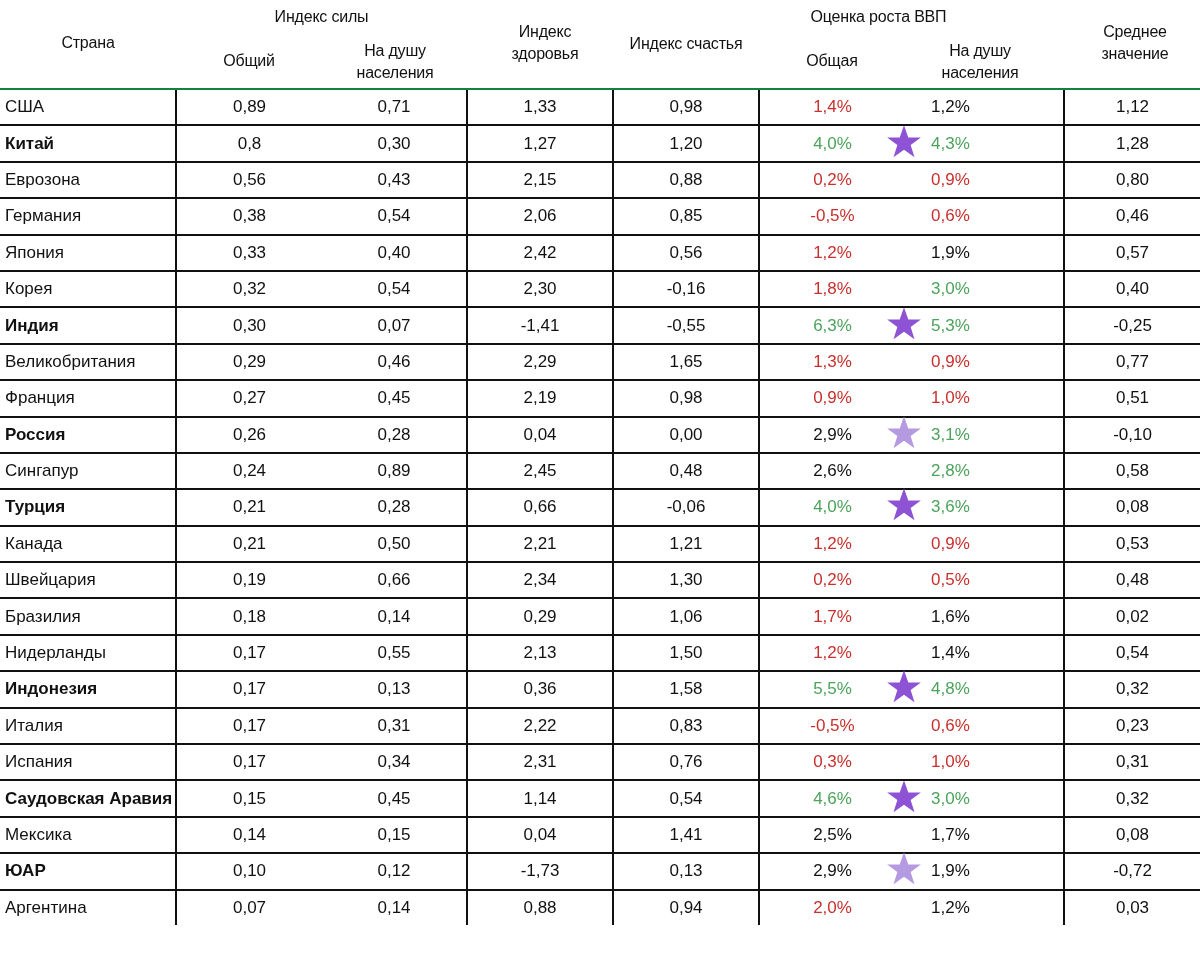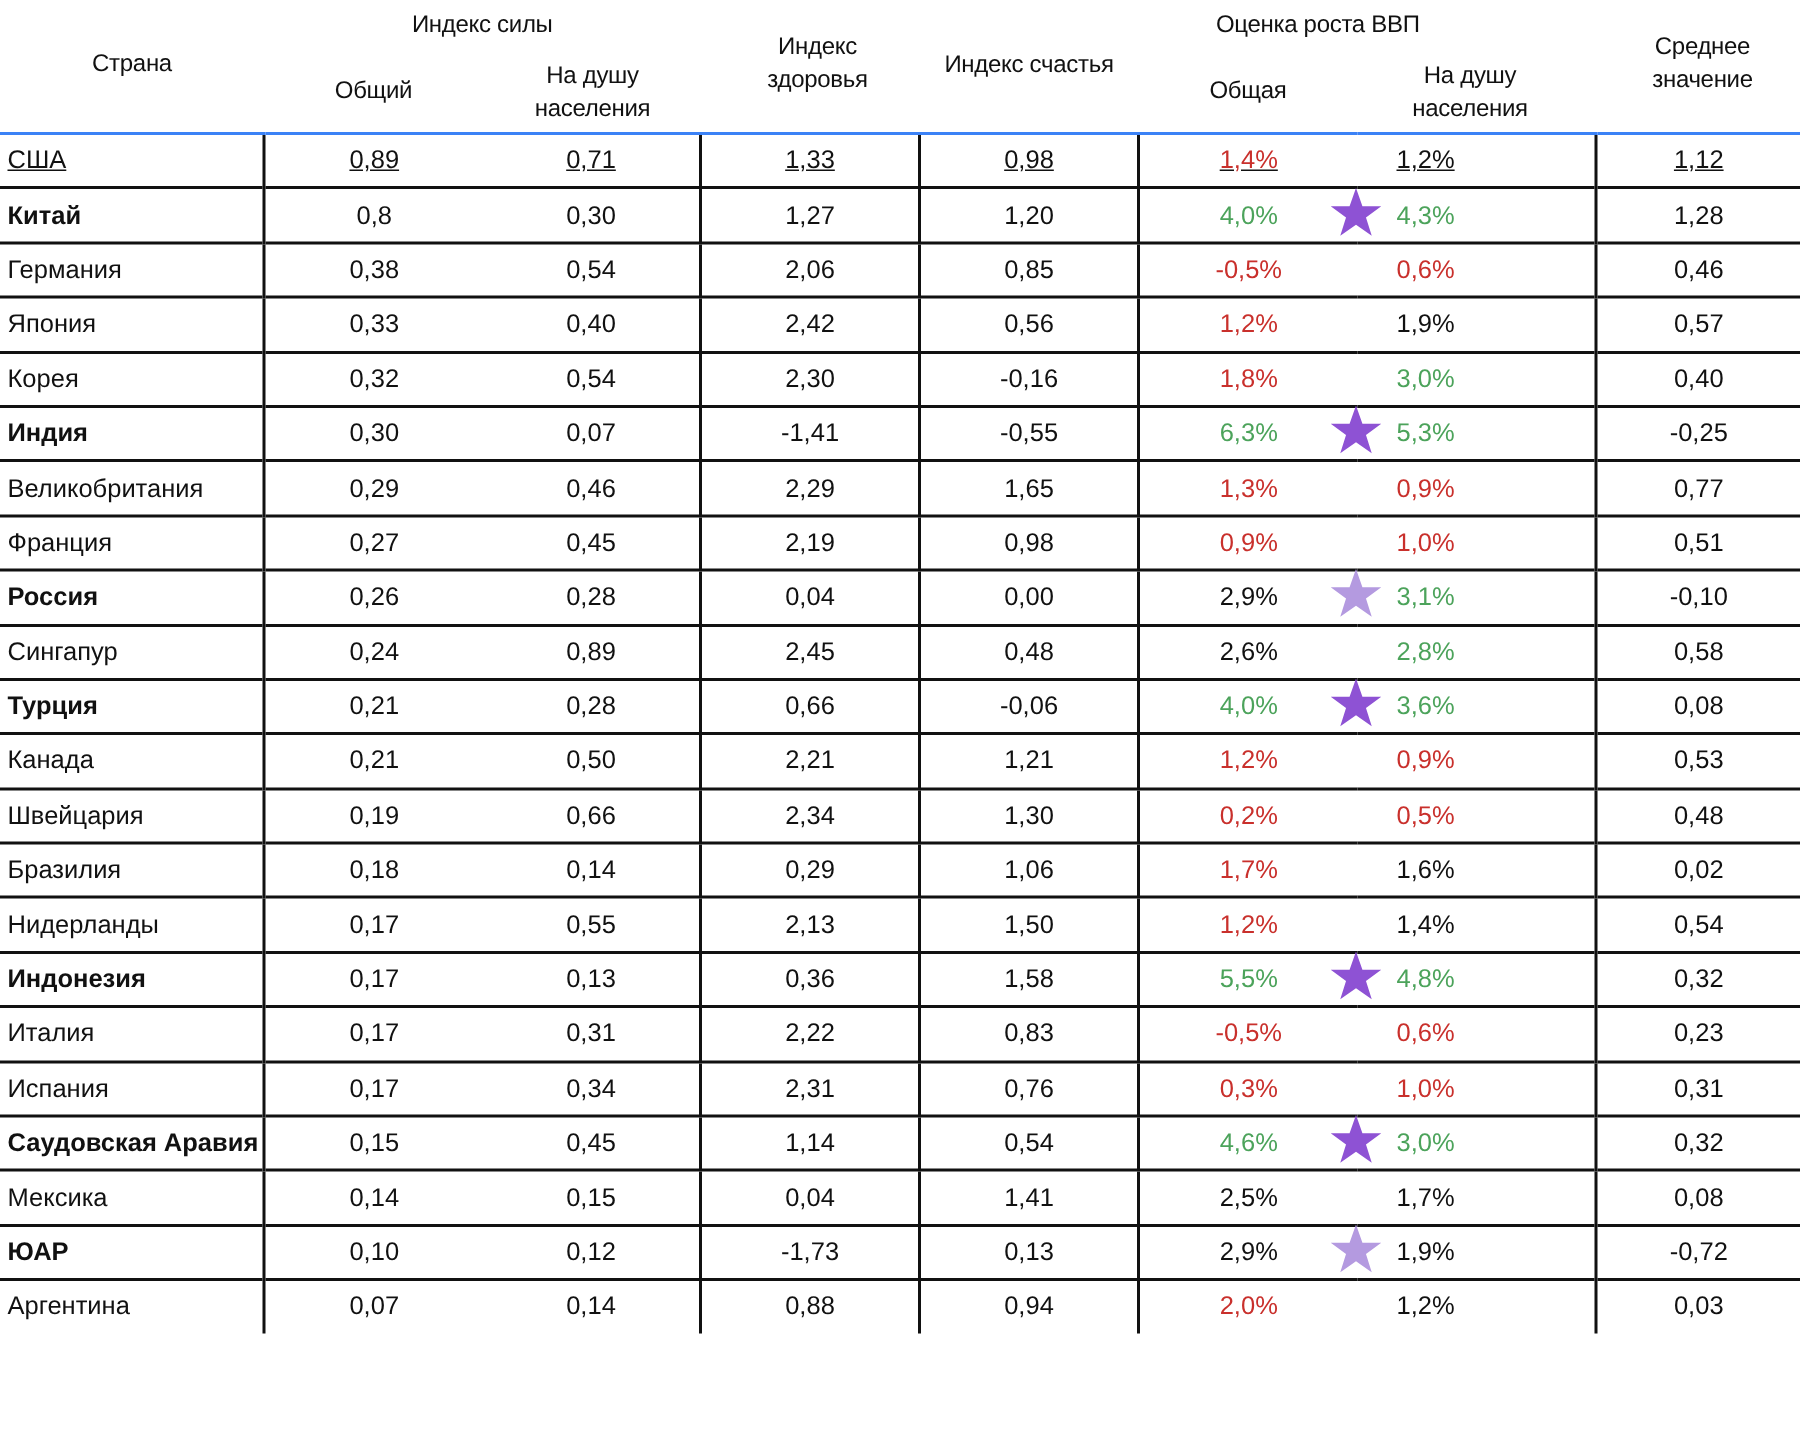--- a/index.html
+++ b/index.html
@@ -2,21 +2,21 @@
 <html><head>
 <meta charset="utf-8">
 <style>
   html, body { margin:0; padding:0; background:#ffffff; }
   body { width:1200px; height:962px; overflow:hidden; position:relative;
          font-family:"Liberation Sans", "DejaVu Sans", sans-serif; color:#111; }
   .hdr { position:absolute; top:0; left:0; width:1200px; height:88px; }
   .hdr .h { position:absolute; font-weight:normal; font-size:16px; text-align:center; line-height:22px; letter-spacing:-0.2px; }
   table { position:absolute; top:88px; left:0; width:1200px; border-collapse:collapse; table-layout:fixed; }
   td { height:34.4px; padding:0; font-size:17px; text-align:center; border-top:2px solid #111; vertical-align:middle; position:relative; }
-  tr:first-child td { border-top:2px solid #3b82f6;text-decoration:underline; }
+  tr:first-child td { border-top:2px solid #15803d; }
   td.country { text-align:left; padding-left:5px; }
   td.bold { font-weight:bold; }
   td.vl { border-left:2px solid #111; }
   .red { color:#c9302c; }
   .green { color:#4ca35b; }
   .black { color:#111; }
   .star { position:absolute; left:126px; top:50%; transform:translateY(-55%); width:36px; height:34px; }
   .gdp-wrap { position:relative; }
 </style>
 </head>
@@ -63,20 +63,30 @@
     <td>0,30</td>
     <td class="vl">1,27</td>
     <td class="vl">1,20</td>
     <td class="vl gdp-wrap"><span class="green">4,0%</span><svg class="star" viewBox="0 0 24 23" fill="#8e52d4">
             <polygon points="12,0 14.9,8.2 23.4,8.2 16.5,13.3 19.1,21.6 12,16.6 4.9,21.6 7.5,13.3 0.6,8.2 9.1,8.2"></polygon>
           </svg></td>
     <td style="text-align:left;padding-left:26px;" class="green">4,3%</td>
     <td class="vl">1,28</td>
   </tr>
       <tr>
+    <td class="country">Еврозона</td>
+    <td class="vl">0,56</td>
+    <td>0,43</td>
+    <td class="vl">2,15</td>
+    <td class="vl">0,88</td>
+    <td class="vl gdp-wrap"><span class="red">0,2%</span></td>
+    <td style="text-align:left;padding-left:26px;" class="red">0,9%</td>
+    <td class="vl">0,80</td>
+  </tr>
+      <tr>
     <td class="country">Германия</td>
     <td class="vl">0,38</td>
     <td>0,54</td>
     <td class="vl">2,06</td>
     <td class="vl">0,85</td>
     <td class="vl gdp-wrap"><span class="red">-0,5%</span></td>
     <td style="text-align:left;padding-left:26px;" class="red">0,6%</td>
     <td class="vl">0,46</td>
   </tr>
       <tr>

